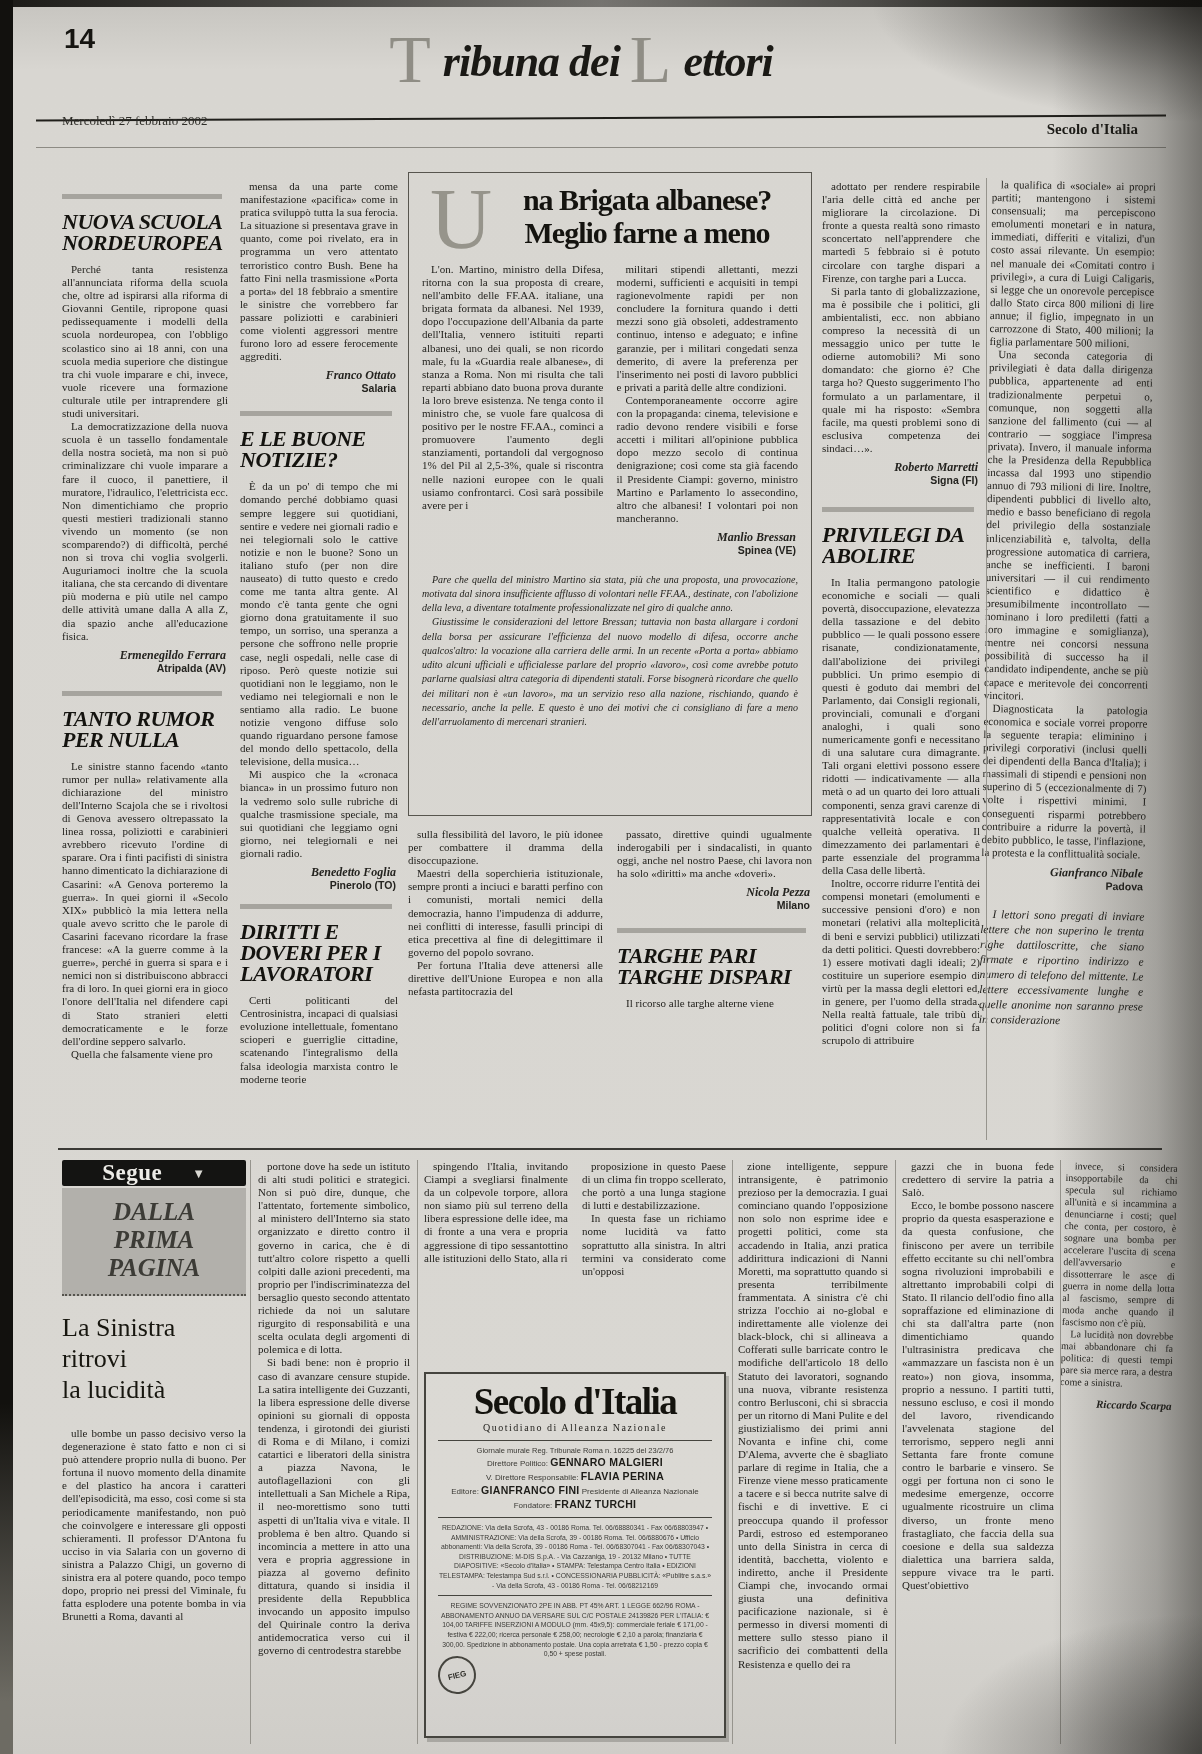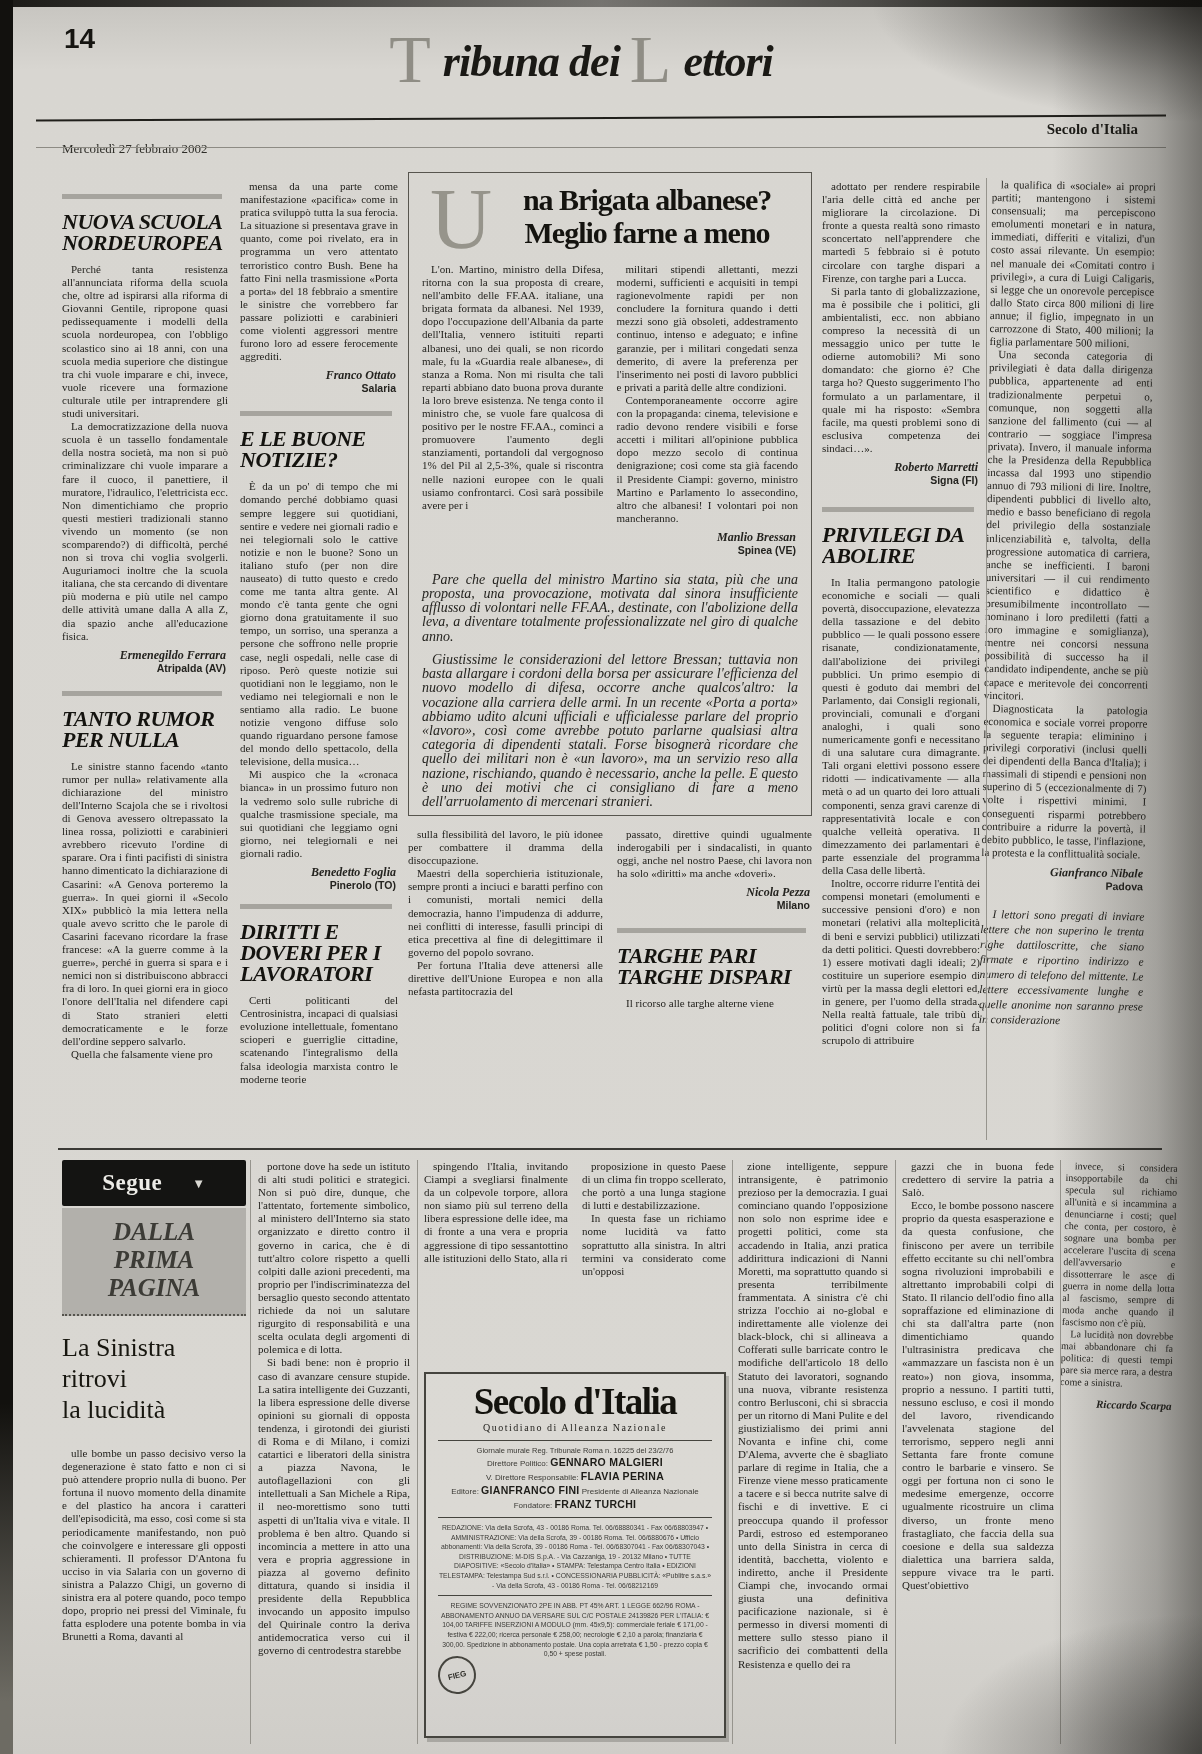--- a/index.html
+++ b/index.html
@@ -17,48 +17,48 @@
     background:linear-gradient(90deg,rgba(24,23,19,0),rgba(24,23,19,.28) 70%,rgba(24,23,19,.5));}
   .curl-br{position:absolute;right:0;bottom:0;width:280px;height:150px;z-index:55;pointer-events:none;
     background:radial-gradient(ellipse at 100% 100%,rgba(20,19,16,.5),rgba(20,19,16,0) 66%);}
   
   .pagenum{position:absolute;left:64px;top:24px;font:700 28px/30px "Liberation Sans",sans-serif;color:#161511;}
   .masthead{position:absolute;left:0;right:40px;top:34px;text-align:center;white-space:nowrap;}
   .masthead .big{font:400 68px/50px "Liberation Serif",serif;color:#8f8d85;vertical-align:-6px;}
   .masthead .it{font:italic 700 44px/50px "Liberation Serif",serif;color:#1a1915;letter-spacing:-1px;margin-left:12px;}
   .rule1{position:absolute;left:36px;top:117px;width:1130px;height:2px;background:#201f1b;transform:rotate(-.25deg);}
   .rule2{position:absolute;left:36px;top:147px;width:1130px;height:1px;background:#8d8b84;}
-  .dateline{position:absolute;left:62px;top:141px;font:400 13px/16px "Liberation Serif",serif;color:#2e2d28;}
+  .dateline{position:absolute;left:62px;top:113px;font:400 13px/16px "Liberation Serif",serif;color:#2e2d28;}
   .brand{position:absolute;right:64px;top:120px;font:700 15px/18px "Liberation Serif",serif;color:#1c1b17;}
   
   .col{position:absolute;overflow:hidden;}
   .bp{margin:0;text-indent:9px;font-size:11px;line-height:13.1px;text-align:justify;}
   .hbar{height:5px;background:#a6a49e;margin:0 6px 8px 0;}
   .ltitle{font:italic 700 22px/21px "Liberation Serif",serif;letter-spacing:-.5px;margin:12px 0 10px;color:#14130f;}
   .sig{margin:5px 2px 6px 0;text-align:right;}
   .sig .nm{font:italic 700 12px/14px "Liberation Serif",serif;display:block;}
   .sig .pl{font:700 10.5px/13px "Liberation Sans",sans-serif;display:block;}
   .sp14{height:14px;} .sp10{height:10px;} .sp6{height:6px;}
   
   .cbox{position:absolute;left:408px;top:172px;width:404px;height:644px;border:1px solid #57554e;
     box-sizing:border-box;padding:10px 13px 8px;}
   .mainU{float:left;font:400 86px/60px "Liberation Serif",serif;color:#96948b;margin:6px 4px 0 8px;}
   .mh{font:600 30px/33px "Liberation Serif",serif;letter-spacing:-1px;text-align:center;color:#14130f;}
   .clear{clear:both;}
   .mletter{display:flex;gap:13px;margin-top:14px;}
   .mletter>div{flex:1;min-width:0;}
   .reply{margin-top:10px;}
-  .reply .bp{font-style:italic;font-size:14px;line-height:14.2px;text-indent:10px;margin-top:9px;}
+  .reply .bp{font-style:italic;font-size:10px;line-height:14.2px;text-indent:10px;}
   .subrow{position:absolute;left:408px;top:828px;width:404px;height:316px;display:flex;gap:14px;overflow:hidden;}
   .subrow>div{flex:1;min-width:0;}
   
   .vsep{position:absolute;width:1px;background:#96948d;}
   .hdiv{position:absolute;left:58px;top:1148px;width:1104px;height:2px;background:#3a3935;}
   
-  .segue{background:#141412;color:#ecebe6;height:46px;display:flex;align-items:center;justify-content:center;
+  .segue{background:#141412;color:#ecebe6;height:26px;display:flex;align-items:center;justify-content:center;
     gap:30px;border-radius:2px;font:700 23px/24px "Liberation Serif",serif;letter-spacing:.5px;}
   .segue .tri{font:400 13px/13px "Liberation Sans",sans-serif;color:#d9d8d2;}
   .kicker{background:#b2b0ab;margin-top:2px;padding:10px 4px 12px;text-align:center;
     font:italic 600 25px/28px "Liberation Serif",serif;color:#3c3b36;border-bottom:2px dotted #55534d;}
   .prewrap{white-space:pre-line;}
   .ctitle{font:400 26px/31px "Liberation Serif",serif;color:#17160f;margin:16px 0 22px;}
   .byline{font:italic 700 11px/14px "Liberation Serif",serif;text-align:right;margin-top:8px;}
   .tilt1{transform:rotate(.9deg);transform-origin:0 0;}
   .tilt2{transform:rotate(1.5deg);transform-origin:0 0;}
   .small-bp .bp{font-size:10px;line-height:12px;}

